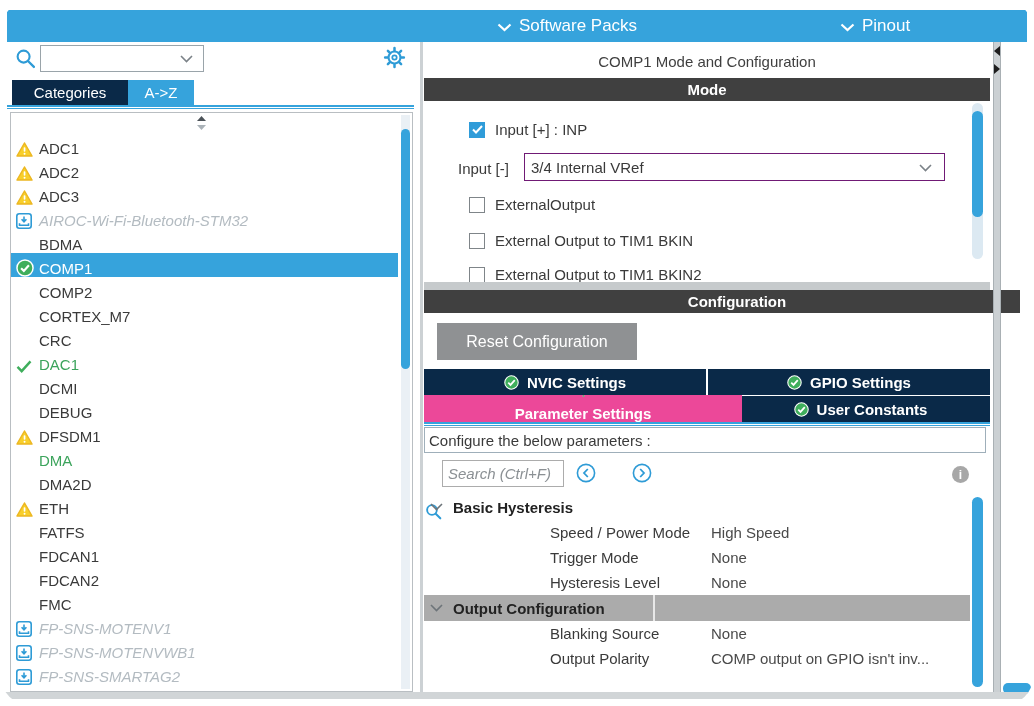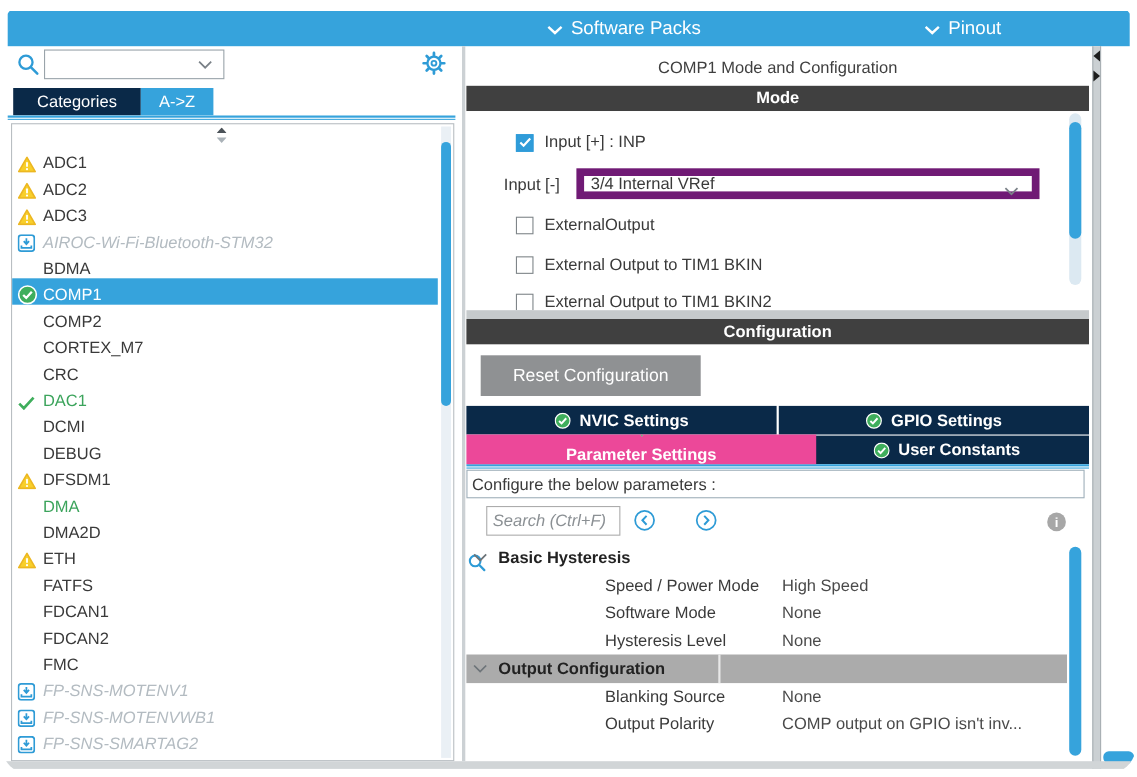--- a/index.html
+++ b/index.html
@@ -42,28 +42,28 @@
   .tri{width:0;height:0;position:absolute;left:0px;}
   .tri-left{top:4px;border-top:5px solid transparent;border-bottom:5px solid transparent;border-right:6px solid #1d1d1d;}
   .tri-right{top:22px;border-top:5px solid transparent;border-bottom:5px solid transparent;border-left:6px solid #1d1d1d;}
   .hscroll{position:absolute;left:1003px;top:683px;width:28px;height:11px;background:#36a3dc;border-radius:5px;}
   .bottom-strip{position:absolute;left:2px;top:692px;width:1026px;height:7px;background:#d1d5d7;}
   
   .rp{position:absolute;left:424px;top:42px;width:566px;height:650px;}
   .rp-title{position:absolute;left:0;top:11px;width:100%;text-align:center;font-size:15px;color:#3f3f3f;}
   .dark-header{position:absolute;left:0;width:100%;height:23px;background:#404040;color:#fff;
                font-size:15px;font-weight:bold;display:flex;align-items:center;justify-content:center;}
-  #mode-header{top:36px;} #config-header{top:248px;}
+  #mode-header{top:36px;} #config-header{top:248px;padding-left:30px;}
   .mode-body{position:absolute;left:0;top:59px;width:100%;height:181px;overflow:hidden;background:#fff;}
   .cbrow{position:absolute;left:45px;display:flex;align-items:center;gap:10px;font-size:15px;}
   .cb{width:16px;height:16px;box-sizing:border-box;border:1px solid #7f8589;background:#fff;
       display:flex;align-items:center;justify-content:center;}
   .cb.checked{background:#2f9cd9;border-color:#2f9cd9;}
   .inp-minus-label{position:absolute;left:34px;top:59px;font-size:15px;}
-  .inp-minus-select{position:absolute;left:100px;top:52px;width:421px;height:28px;border:7px solid #701a75;
+  .inp-minus-select{position:absolute;left:100px;top:52px;width:421px;height:28px;border:1px solid #701a75;
       background:#fff;box-sizing:border-box;display:flex;align-items:center;padding-left:6px;font-size:15px;}
   .inp-minus-select svg{position:absolute;right:12px;top:10px;}
   .mscroll-track{position:absolute;left:548px;top:2px;width:11px;height:156px;background:#dce9f2;border-radius:6px;}
   .mscroll-thumb{position:absolute;left:548px;top:10px;width:11px;height:106px;background:#36a3dc;border-radius:6px;}
   .config-divider{position:absolute;left:0;top:240px;width:100%;height:8px;background:#c6cacc;}
   .reset-btn{position:absolute;left:13px;top:281px;width:200px;height:37px;background:#8f9193;color:#fff;
              font-size:16px;display:flex;align-items:center;justify-content:center;border:none;}
   .ctab{position:absolute;height:26px;background:#0a2948;color:#fff;display:flex;align-items:center;
         justify-content:center;gap:8px;font-size:15px;font-weight:bold;}
   #tab-nvic{left:0;top:327px;width:282px;}
@@ -414,21 +414,21 @@
               <path d="M1 1 L6.5 6.5 L12 1"></path>
             </svg>
         </span>
         <span>Basic Hysteresis</span>
       </div>
         <div class="tree-param">
         <span class="pname">Speed / Power Mode</span>
         <span class="pval">High Speed</span>
       </div>
         <div class="tree-param">
-        <span class="pname">Software Mode</span>
+        <span class="pname">Trigger Mode</span>
         <span class="pval">None</span>
       </div>
         <div class="tree-param">
         <span class="pname">Hysteresis Level</span>
         <span class="pval">None</span>
       </div>
         <div class="tree-group gray">
         <span class="chev">
           <svg width="13" height="8" viewBox="0 0 13 8" fill="none" stroke="#6d7479" stroke-width="1.6">
               <path d="M1 1 L6.5 6.5 L12 1"></path>

